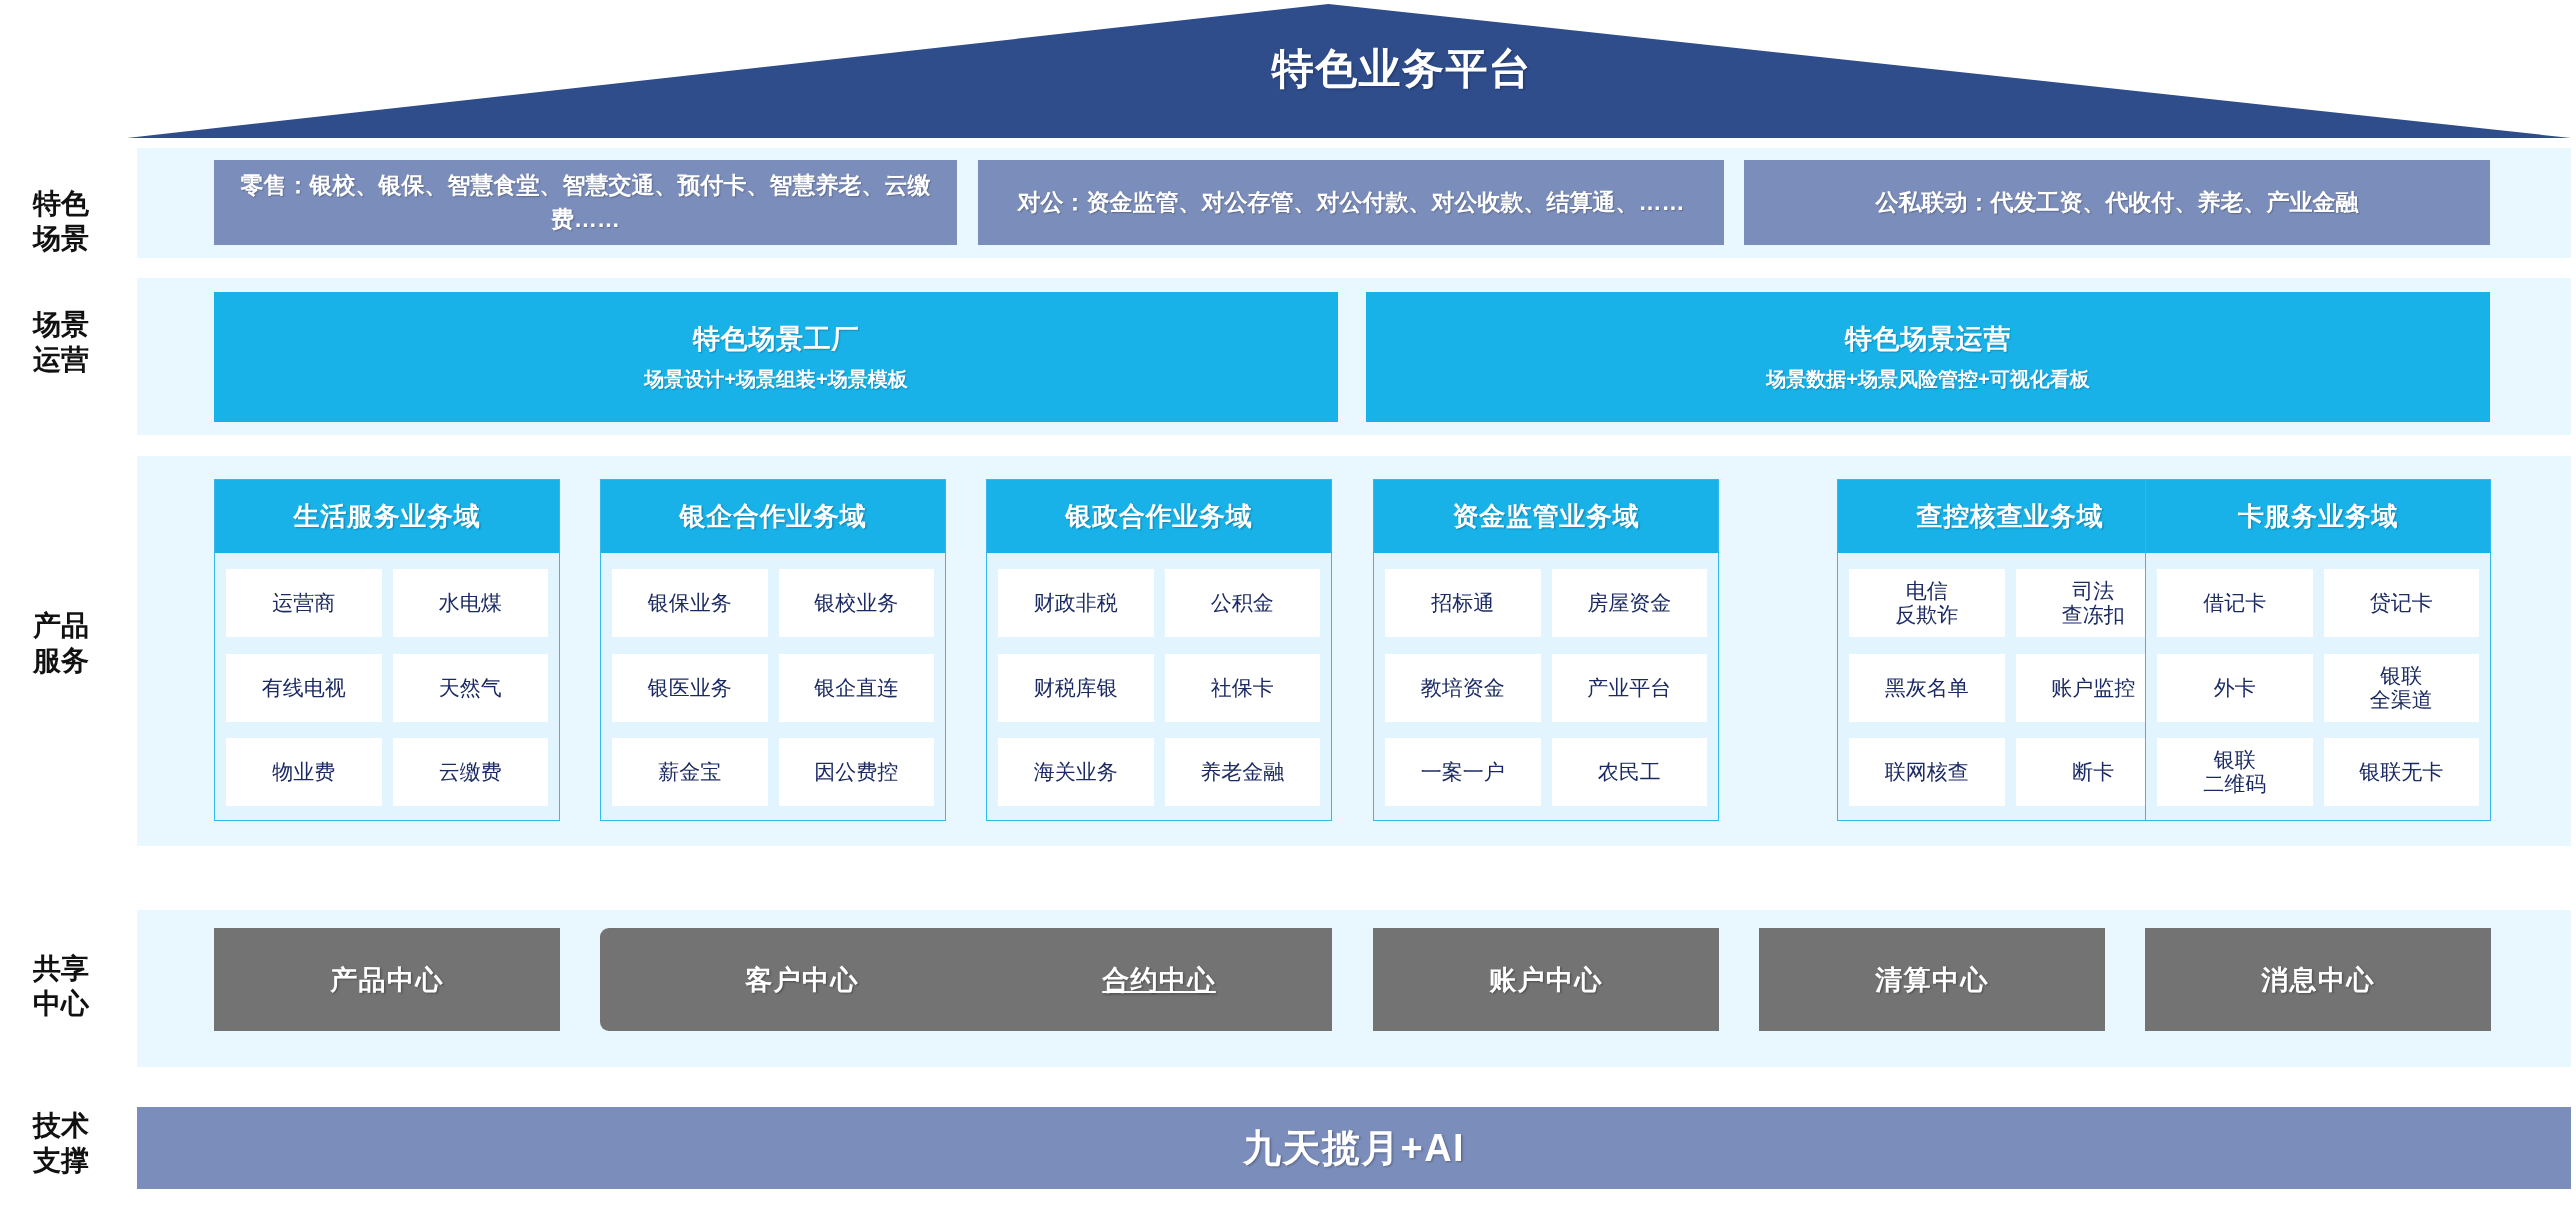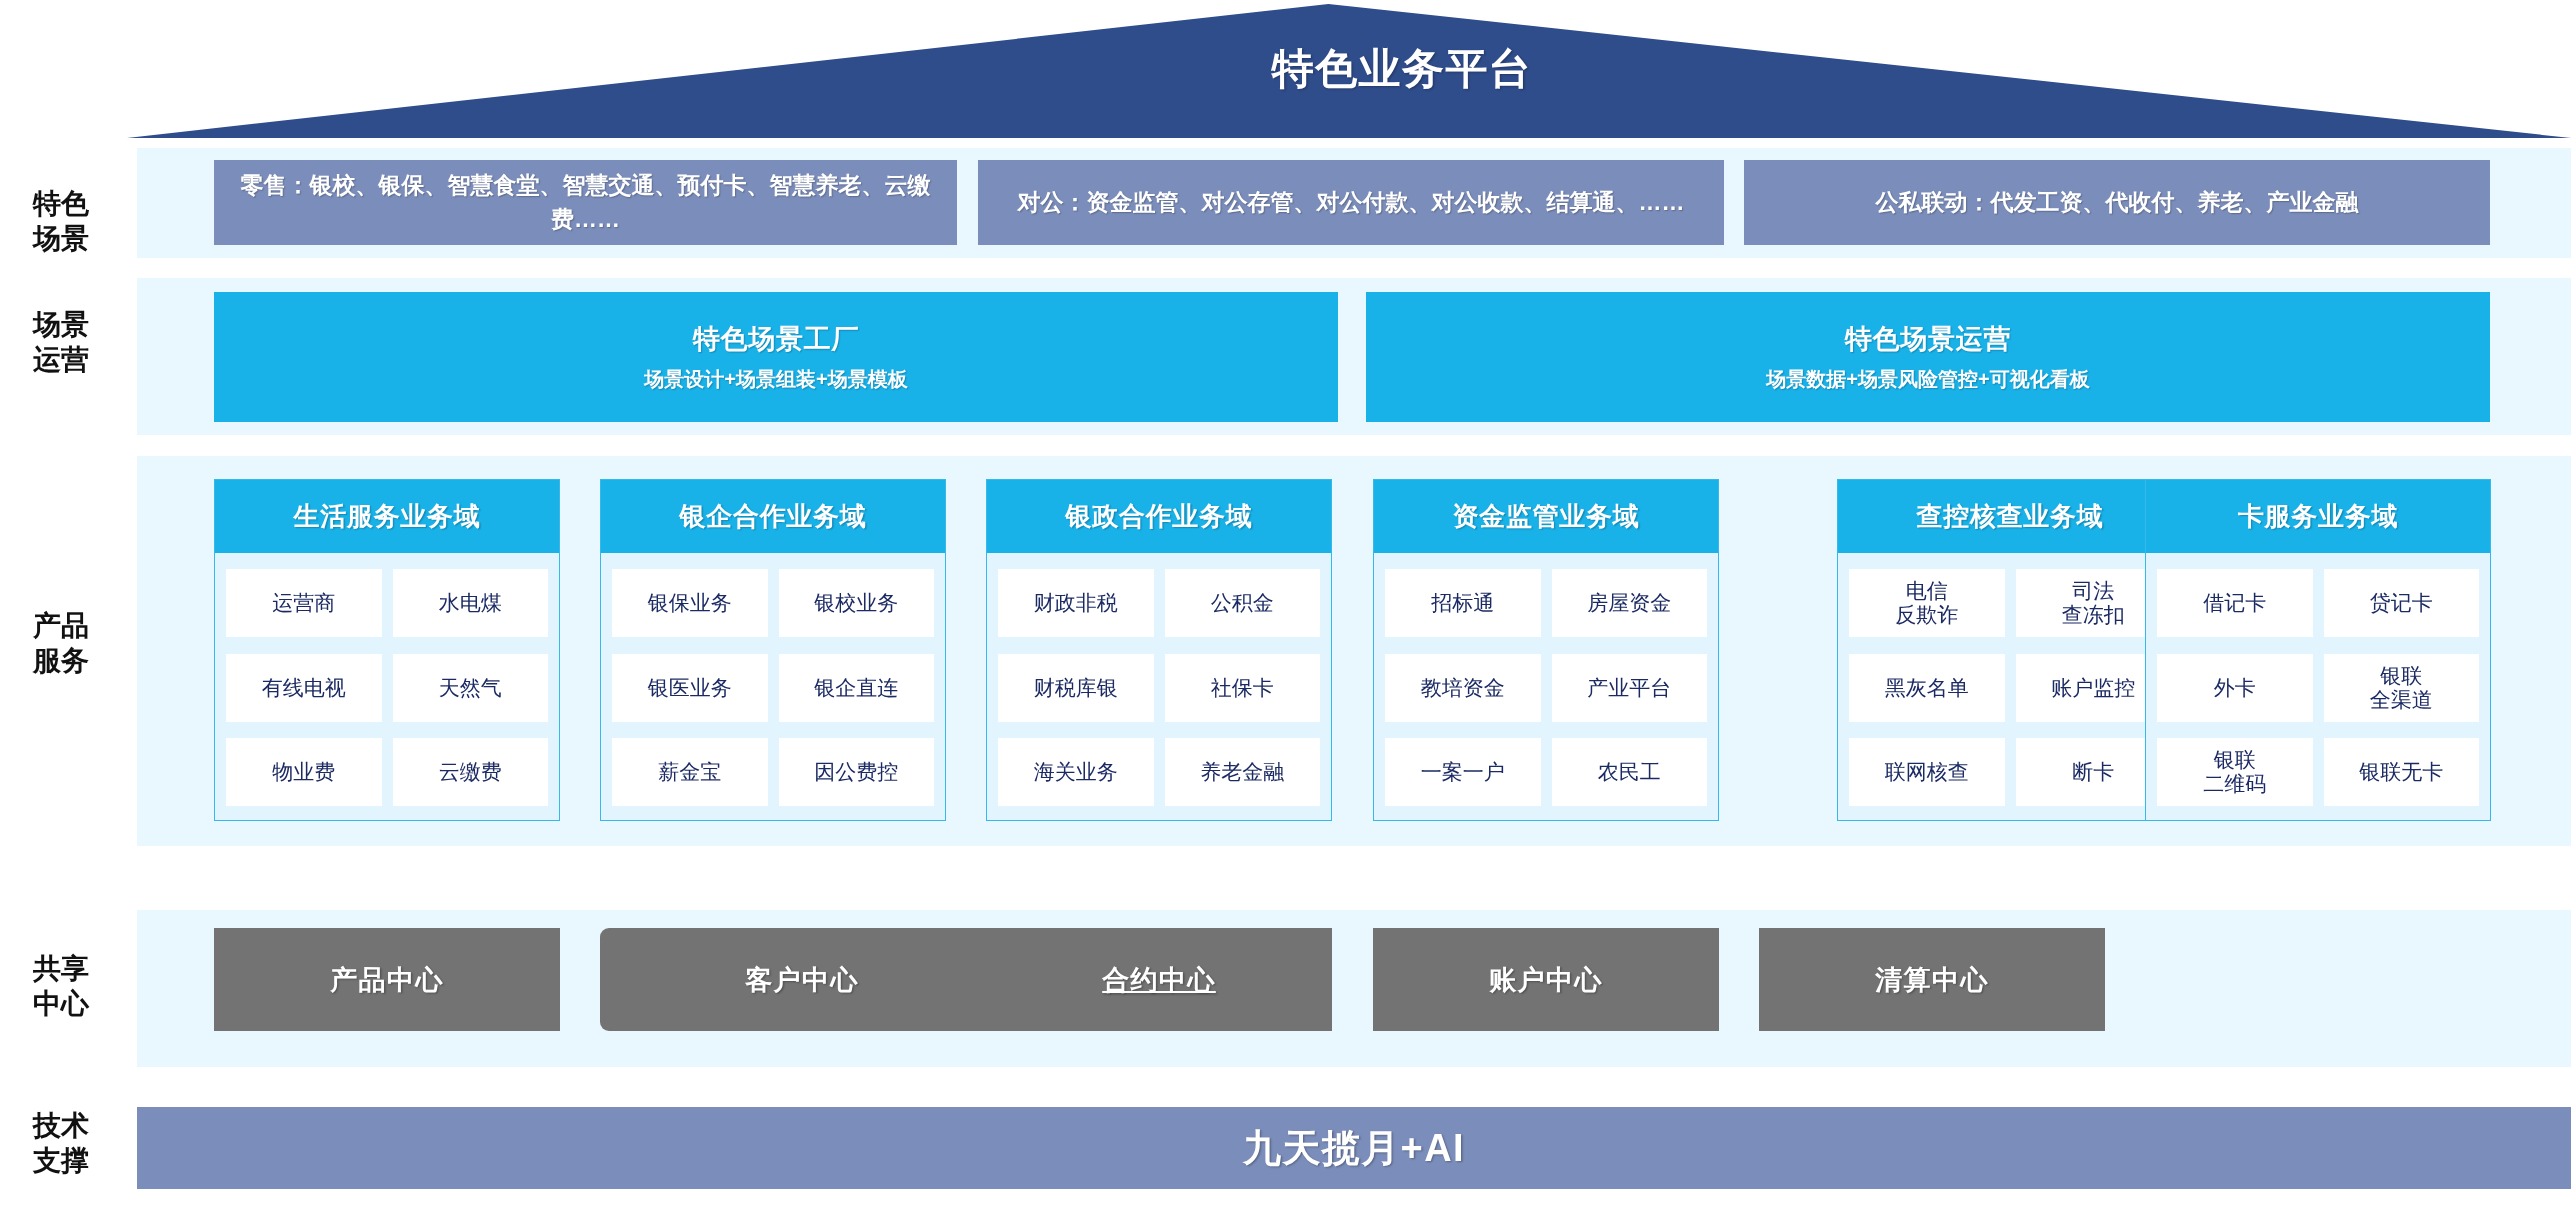--- a/index.html
+++ b/index.html
@@ -273,17 +273,18 @@
     </div>
   </div>
 
   <div class="panel" style="left:137px; top:910px; width:2434px; height:157px;"></div>
 
   <div class="center-box" style="left:214px;  top:928px; width:346px; height:103px;">产品中心</div>
   <div class="center-box" style="left:600px;  top:928px; width:404px; height:103px;border-radius:9px;">客户中心</div>
   <div class="center-box" style="left:986px; top:928px; width:346px; height:103px;text-decoration:underline;">合约中心</div>
   <div class="center-box" style="left:1373px; top:928px; width:346px; height:103px;">账户中心</div>
   <div class="center-box" style="left:1759px; top:928px; width:346px; height:103px;">清算中心</div>
+  <div class="center-box" style="left:2145px; top:928px; width:346px; height:103px;">消息中心</div>
 
   <div class="tech-bar">九天揽月+AI</div>
 
 </div>
 
 
 </body></html>

